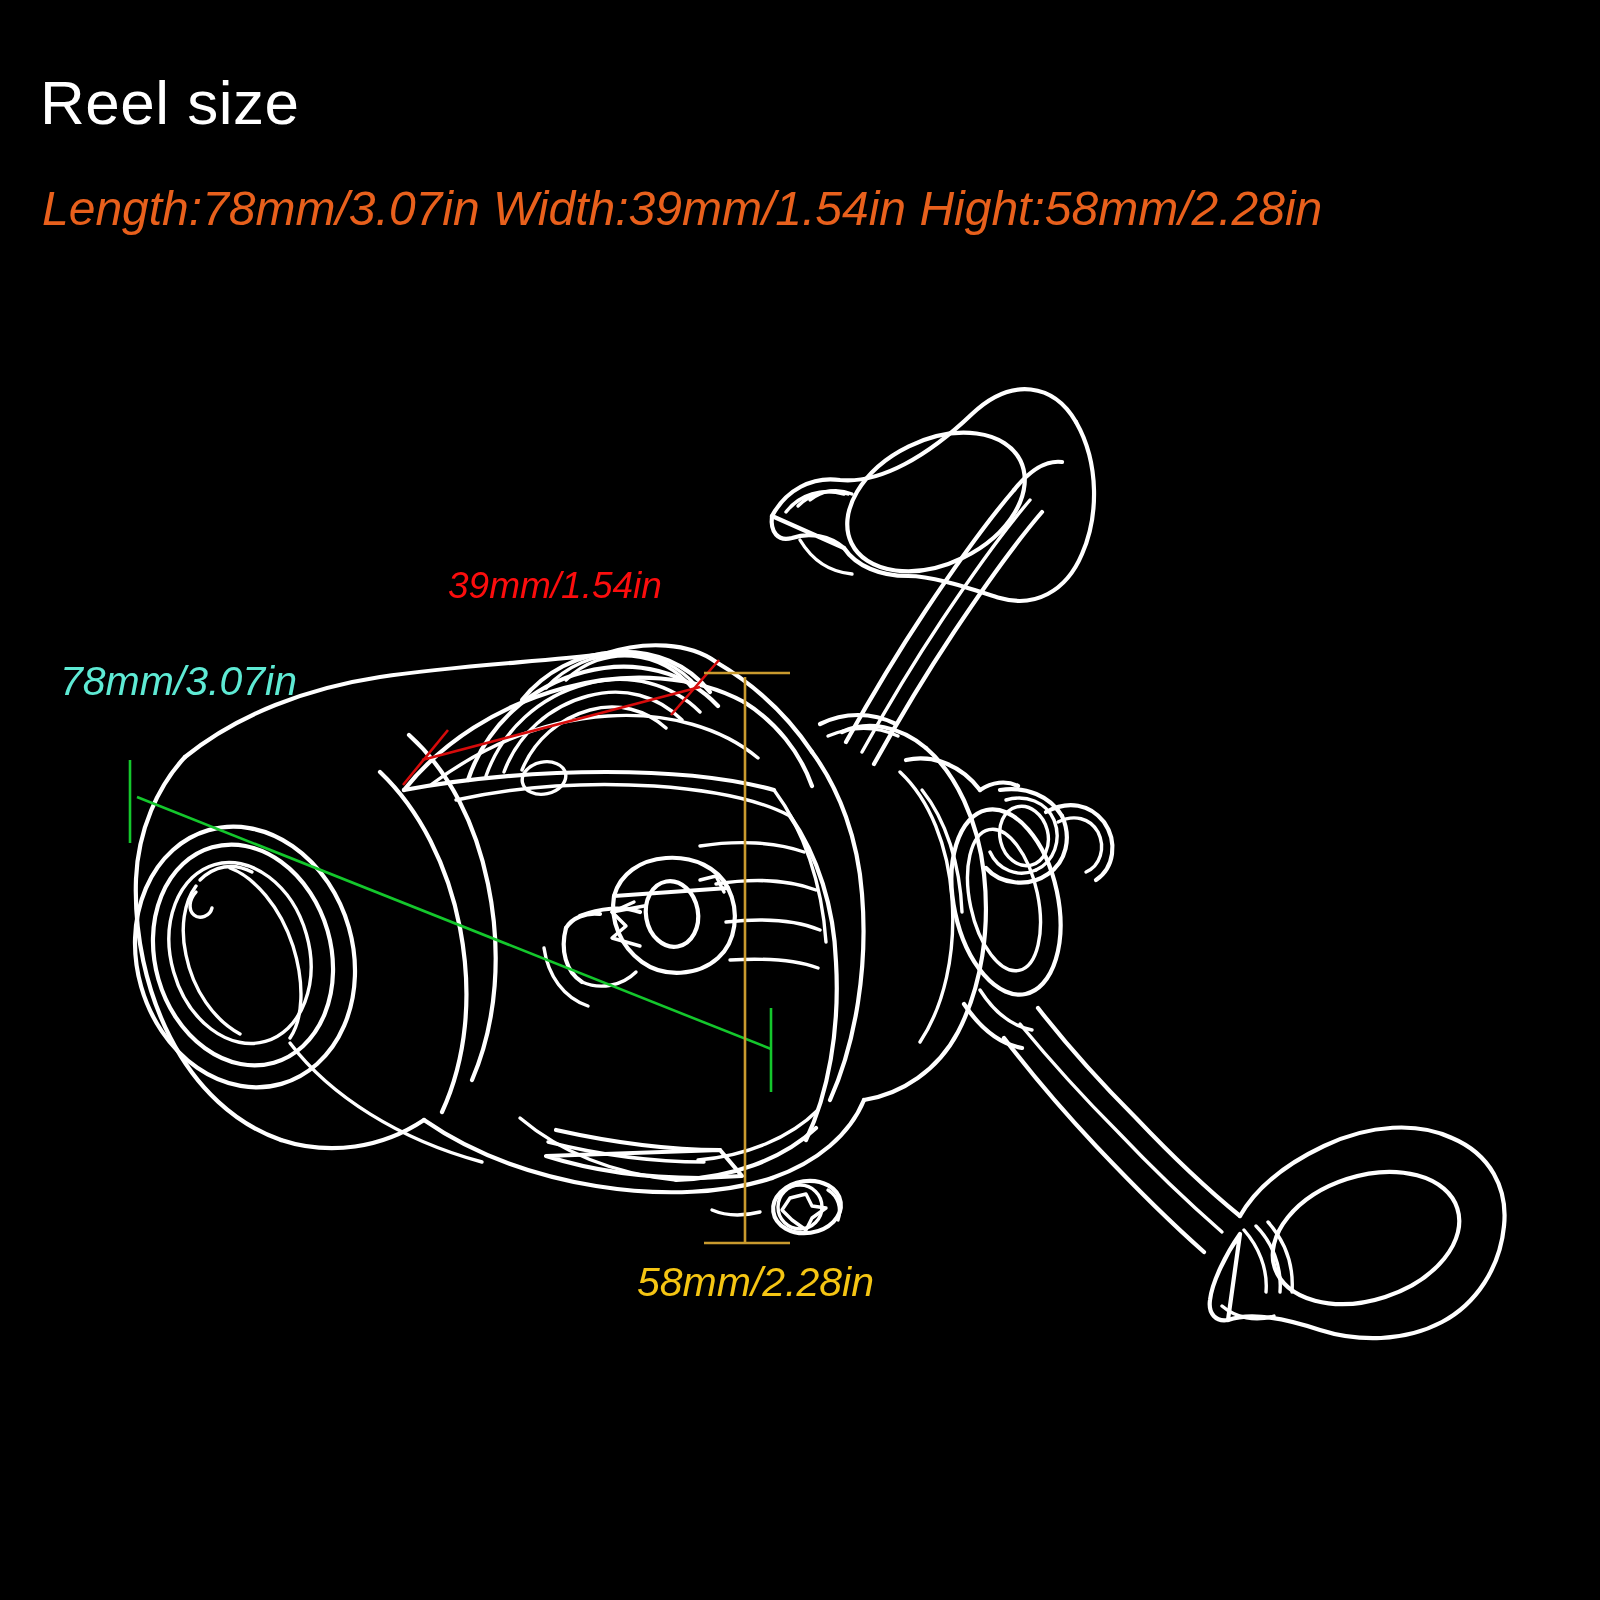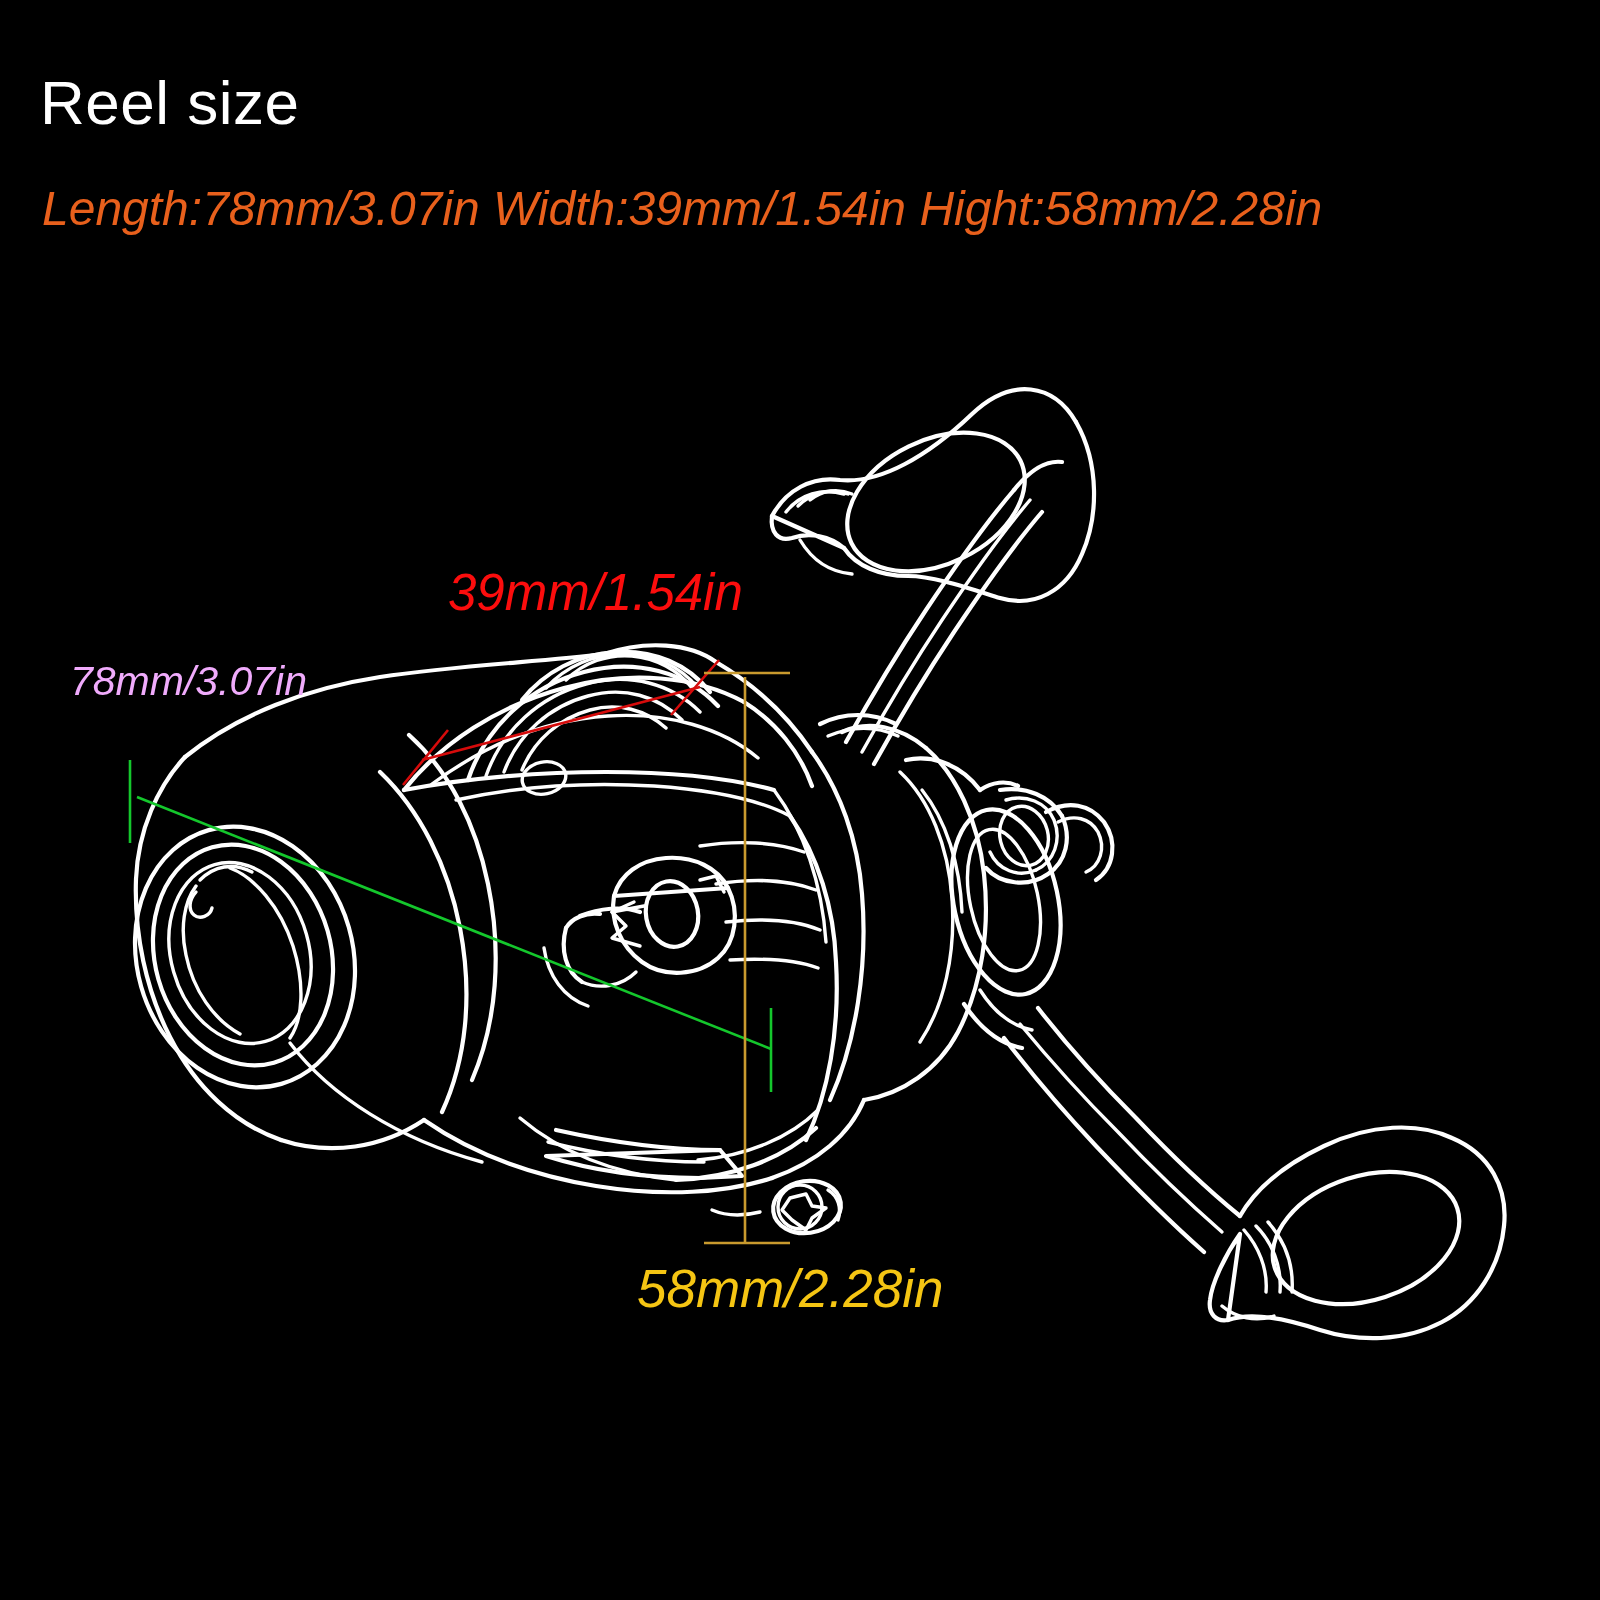--- a/index.html
+++ b/index.html
@@ -42,33 +42,33 @@
   .dim-label {
     position: absolute;
     font-style: italic;
     font-weight: 400;
     white-space: pre;
     line-height: 1.0;
   }
   #dim-label-width {
     left: 448px;
     top: 567px;
-    font-size: 51px;
+    font-size: 37px;
     color: #fc0d0d;
   }
   #dim-label-length {
-    left: 70px;
+    left: 60px;
     top: 661px;
     font-size: 41px;
-    color: #f0abfc;
+    color: #5eead4;
   }
   #dim-label-height {
     left: 637px;
     top: 1262px;
-    font-size: 53px;
+    font-size: 41px;
     color: #f5c513;
   }
   #reel-svg {
     position: absolute;
     left: 0;
     top: 0;
     width: 1600px;
     height: 1600px;
   }
   .ln {

